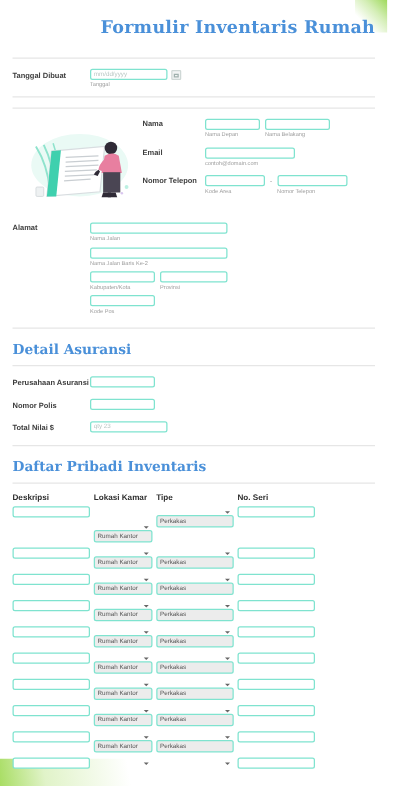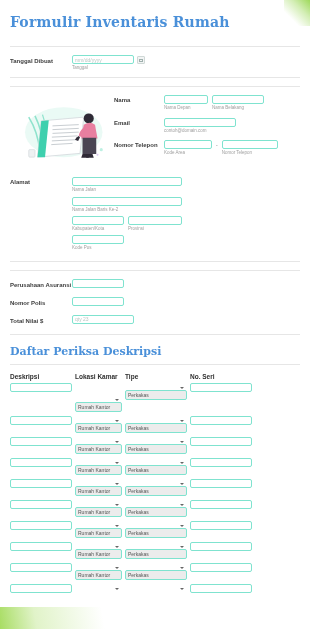--- a/index.html
+++ b/index.html
@@ -25,21 +25,21 @@
   }
   .corner-bl {
     position: absolute; bottom: 0; left: 0;
     width: 120px; height: 22px;
     background: linear-gradient(80deg, #a8dd63 0%, rgba(168,221,99,0.35) 30%, rgba(168,221,99,0.0) 85%);
     pointer-events: none;
   }
   .inner { padding: 0 10px; position: relative; z-index: 2; }
 
   .form-title {
-    text-align: left;
+    text-align: right;
     color: #4a90d9;
     font-family: "DejaVu Serif", "Liberation Serif", serif;
     font-weight: bold;
     font-size: 14px;
     letter-spacing: 0.2px;
     margin: 14px 0 16px 0;
   }
   .hr { height: 1px; background: #e6e6e6; margin: 6px 0 8px 0; }
 
   .section-title {
@@ -276,20 +276,21 @@
           </div>
         </div>
 
         <input class="inp" style="width: 52px; margin-top: 3px;">
         <div class="sub">Kode Pos</div>
       </div>
     </div>
 
     <div class="hr" style="margin-top:10px;"></div>
 
+    <div class="section-title">Detail Asuransi</div>
     <div class="hr"></div>
 
     <div class="field-row">
       <div class="ins-label">Perusahaan Asuransi</div>
       <div class="field-body">
         <input class="inp" style="width: 52px;">
       </div>
     </div>
 
     <div class="field-row">
@@ -301,21 +302,21 @@
 
     <div class="field-row">
       <div class="ins-label">Total Nilai $</div>
       <div class="field-body">
         <input class="inp" style="width: 62px;" placeholder="qty 23">
       </div>
     </div>
 
     <div class="hr" style="margin-top:8px;"></div>
 
-    <div class="section-title">Daftar Periksa Deskripsi</div>
+    <div class="section-title">Daftar Pribadi Inventaris</div>
     <div class="hr"></div>
 
     <div class="tbl">
       <div class="tbl-head">
         <div class="th c1">Deskripsi</div>
         <div class="th c2">Lokasi Kamar</div>
         <div class="th c3">Tipe</div>
         <div class="th c4">No. Seri</div>
       </div>
       <div id="rows-container">

